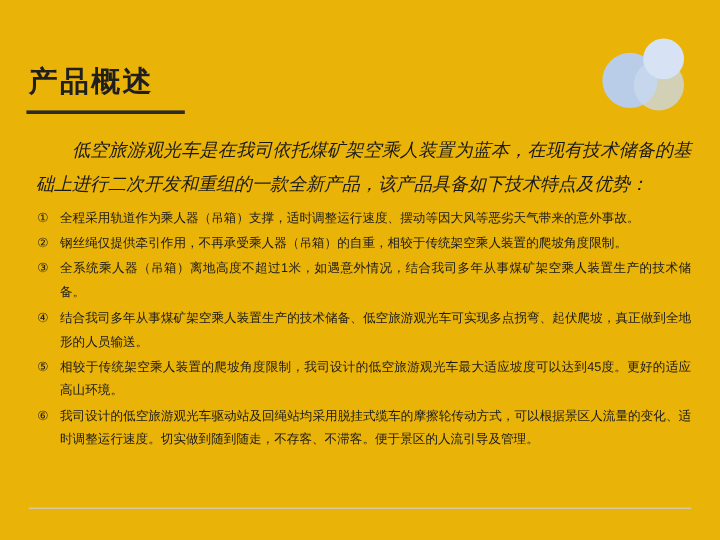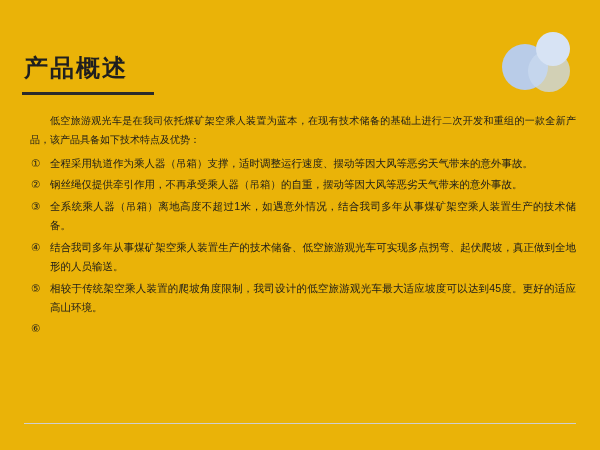--- a/index.html
+++ b/index.html
@@ -75,26 +75,27 @@
     height: 3px;
     background: #2b2b2b;
   }
   .body-area {
     position: absolute;
     left: 30px;
     top: 112px;
     width: 546px;
   }
   .intro {
-    font-size: 10px;
+    font-size: 15px;
     line-height: 1.85;
     color: #1a1a1a;
     text-indent: 2em;
     text-align: justify;
     margin: 0 0 5px 0;
+    font-style: italic;
   }
   ol.points {
     list-style: none;
     margin: 0;
     padding: 0;
   }
   ol.points li {
     position: relative;
     font-size: 10.5px;
     line-height: 1.85;
@@ -138,34 +139,35 @@
   <div class="body-area">
     <p class="intro">低空旅游观光车是在我司依托煤矿架空乘人装置为蓝本，在现有技术储备的基础上进行二次开发和重组的一款全新产品，该产品具备如下技术特点及优势：</p>
 
     <ol class="points">
       <li>
         <span class="num">①</span>
         <span>全程采用轨道作为乘人器（吊箱）支撑，适时调整运行速度、摆动等因大风等恶劣天气带来的意外事故。</span>
       </li>
       <li>
         <span class="num">②</span>
-        <span>钢丝绳仅提供牵引作用，不再承受乘人器（吊箱）的自重，摆动等因大风等恶劣天气带来的意外事故。</span>
+        <span>钢丝绳仅提供牵引作用，不再承受乘人器（吊箱）的自重，相较于传统架空乘人装置的爬坡角度限制。</span>
       </li>
       <li>
         <span class="num">③</span>
         <span>全系统乘人器（吊箱）离地高度不超过1米，如遇意外情况，结合我司多年从事煤矿架空乘人装置生产的技术储备。</span>
       </li>
       <li>
         <span class="num">④</span>
         <span>结合我司多年从事煤矿架空乘人装置生产的技术储备、低空旅游观光车可实现多点拐弯、起伏爬坡，真正做到全地形的人员输送。</span>
       </li>
       <li>
         <span class="num">⑤</span>
         <span>相较于传统架空乘人装置的爬坡角度限制，我司设计的低空旅游观光车最大适应坡度可以达到45度。更好的适应高山环境。</span>
       </li>
       <li>
         <span class="num">⑥</span>
+        <span>我司设计的低空旅游观光车驱动站及回绳站均采用脱挂式缆车的摩擦轮传动方式，可以根据景区人流量的变化、适时调整运行速度。切实做到随到随走，不存客、不滞客。便于景区的人流引导及管理。</span>
       </li>
     </ol>
   </div>
 
   <div class="bottom-rule"></div>
 </div>
 
 </body></html>

